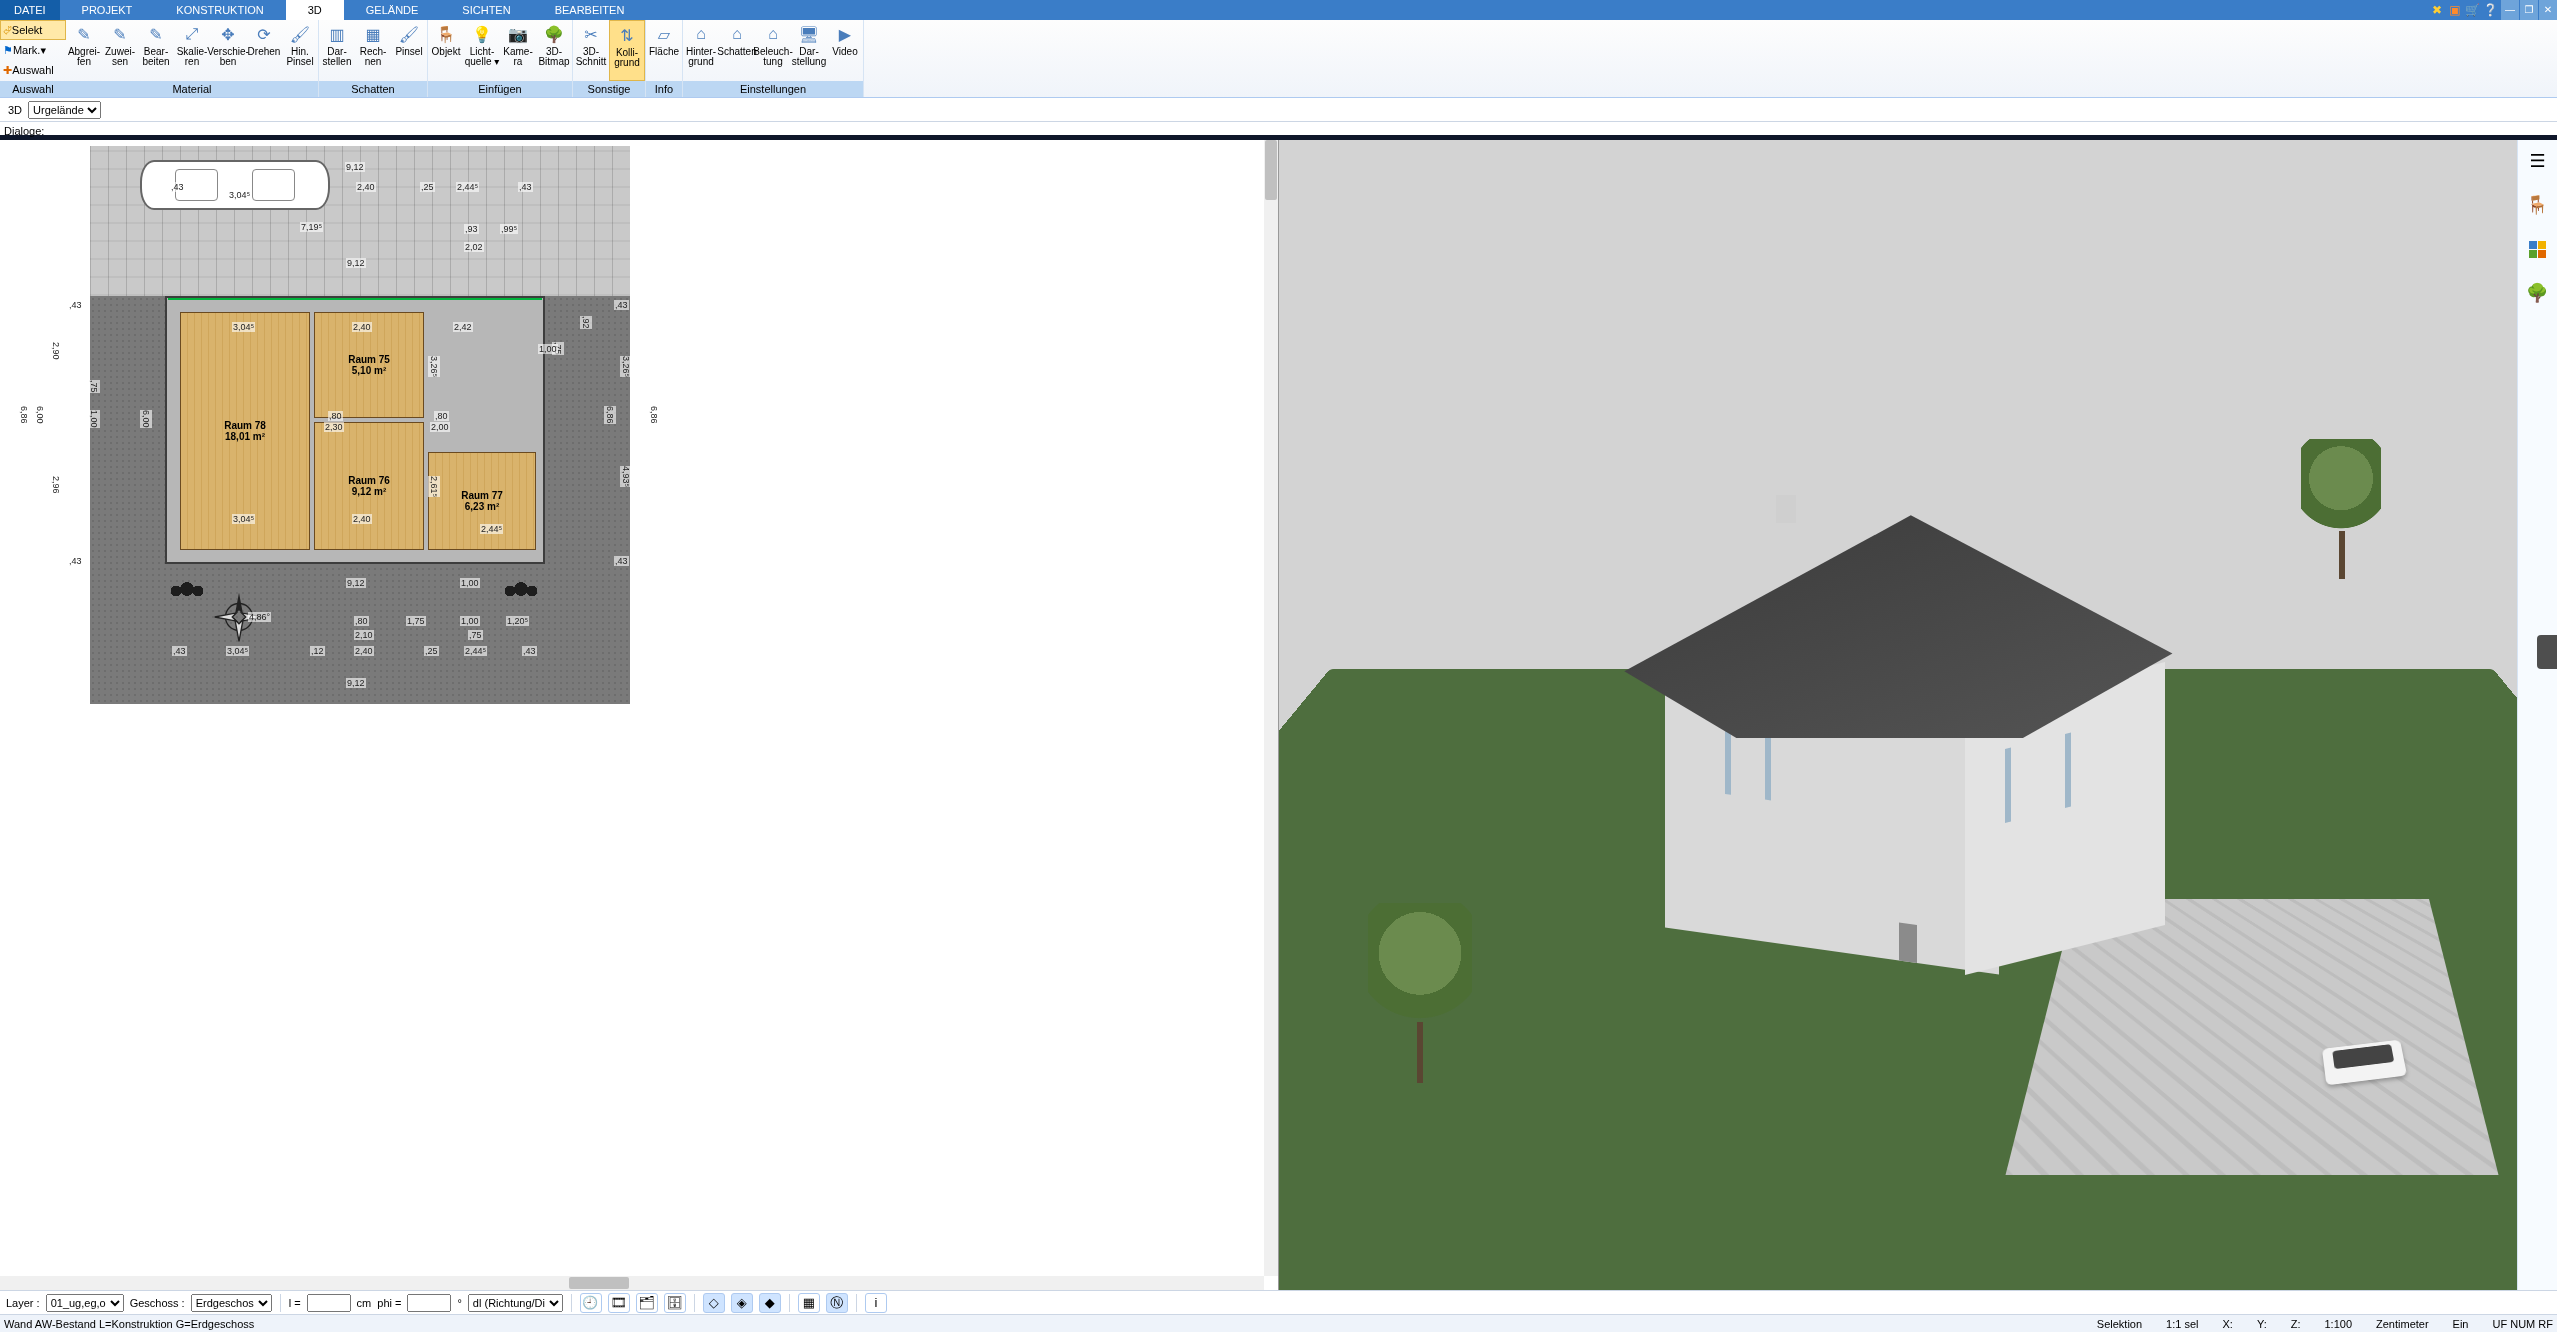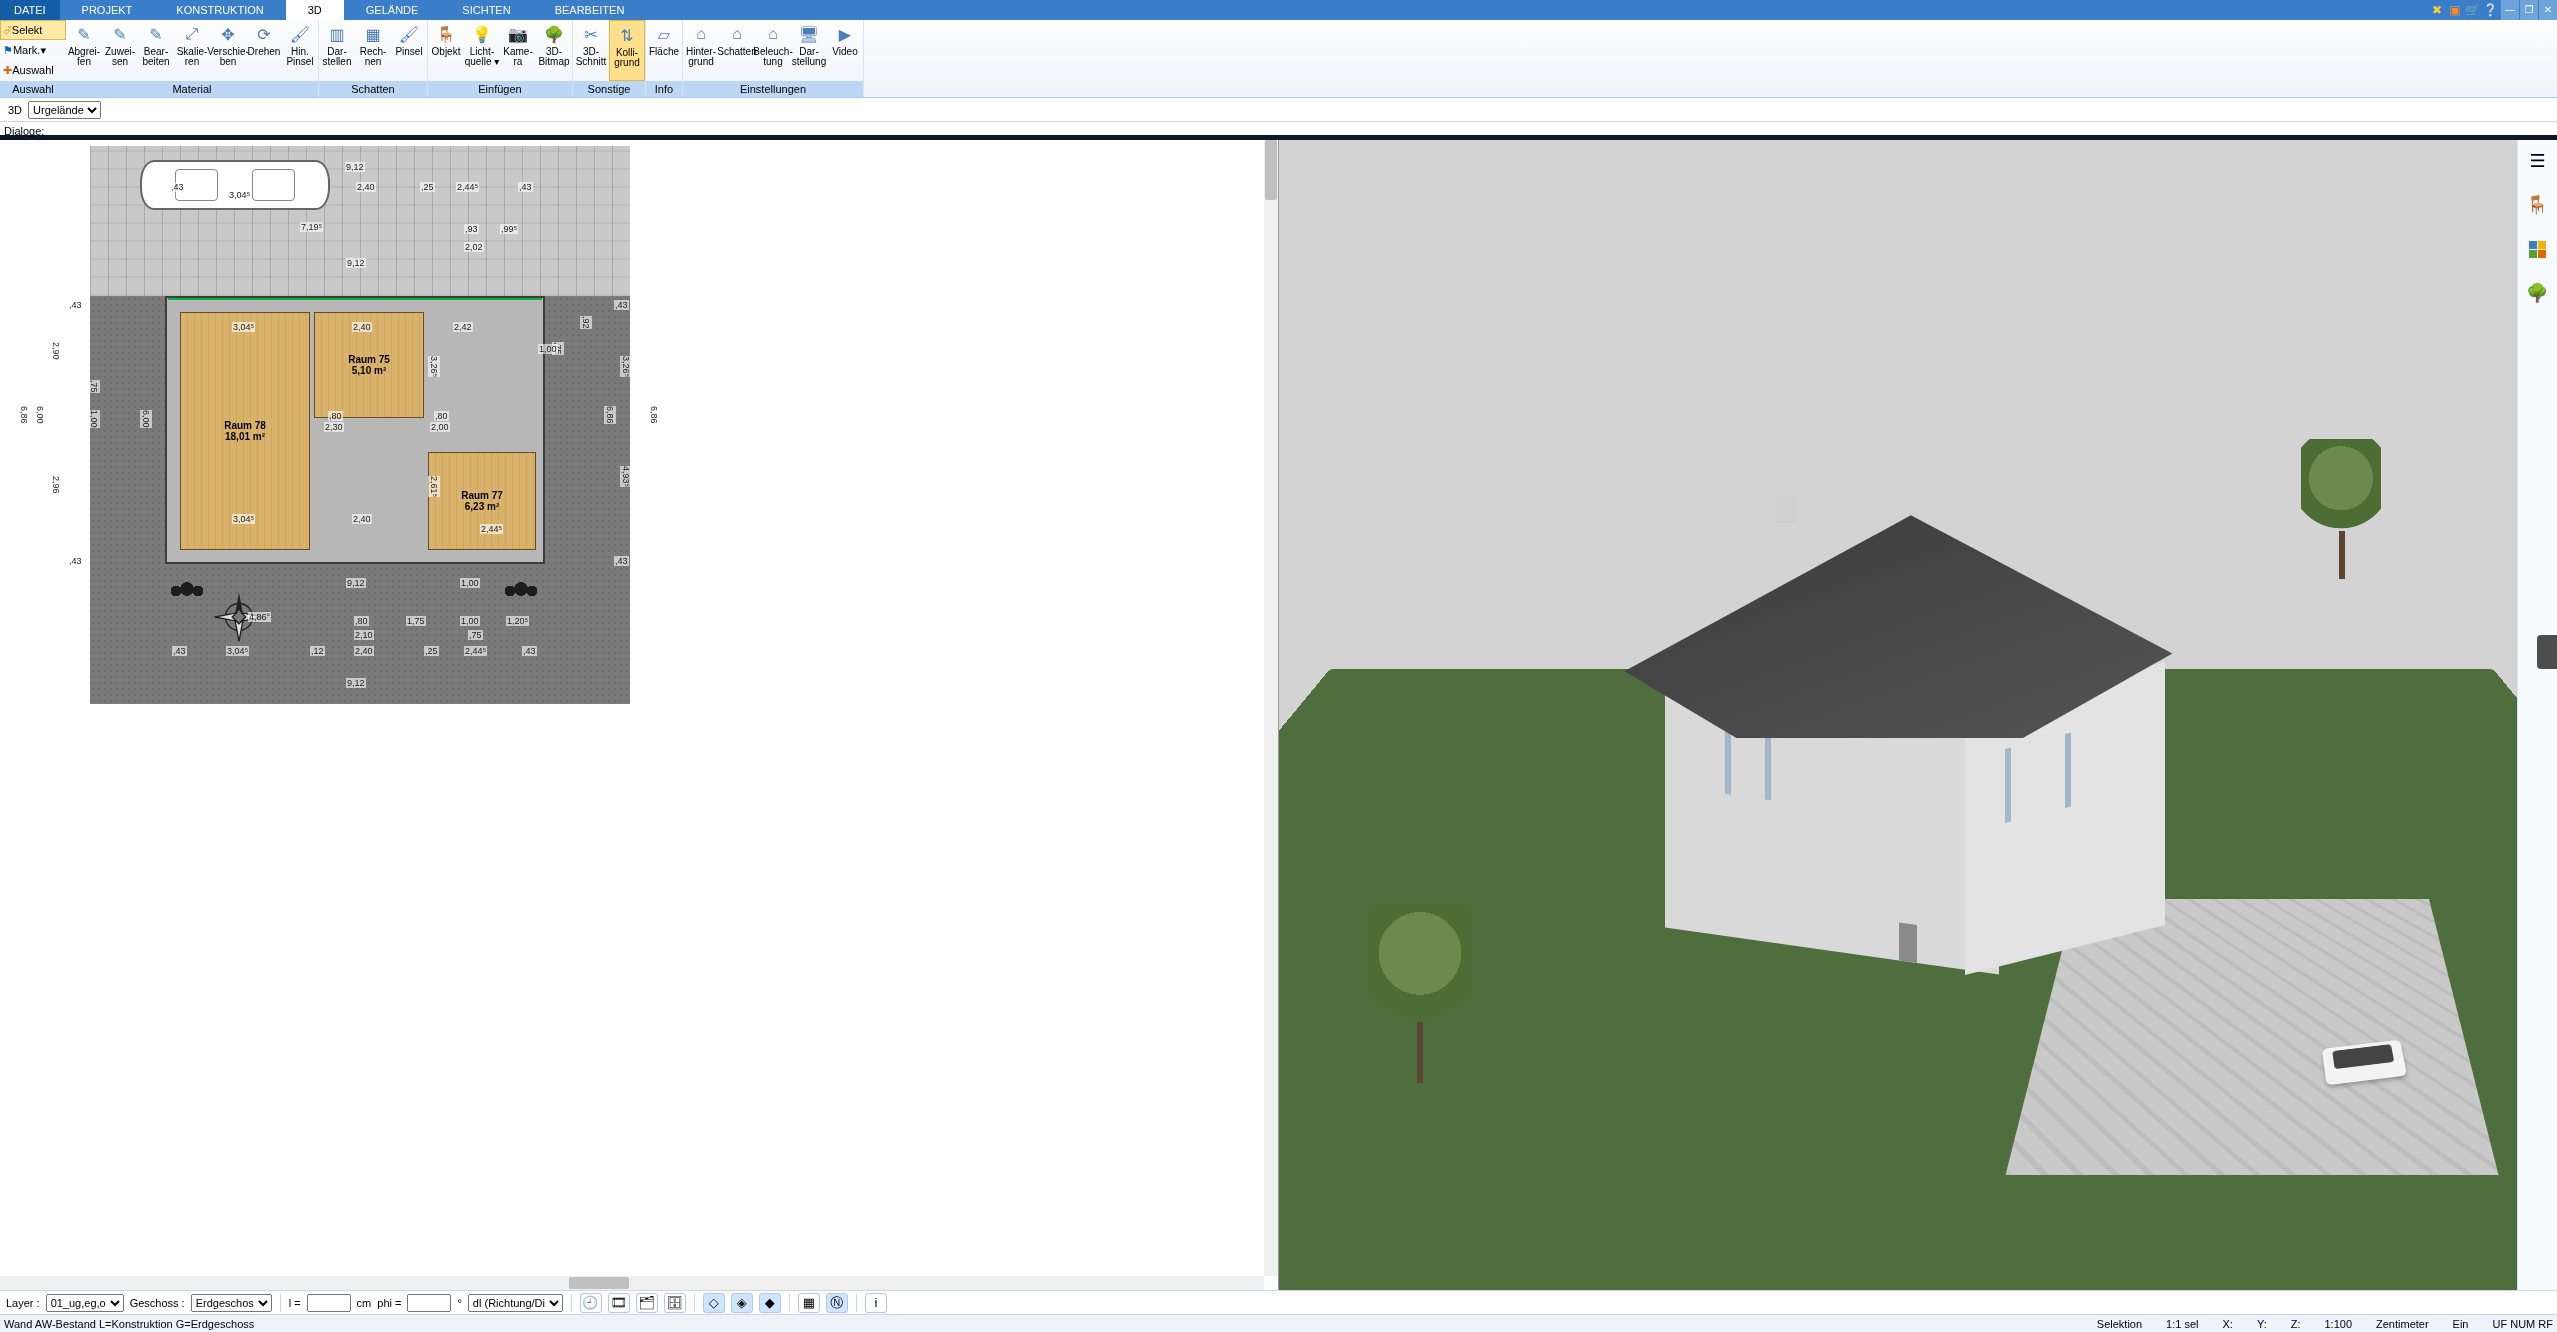--- a/index.html
+++ b/index.html
@@ -312,20 +312,24 @@
       <div class="house" style="left:125px; top:150px; width:380px; height:268px"></div>
       <div class="wall-hl" style="left:128px; top:152px; width:374px; height:2px"></div>
 
       <div class="room" style="left:140px; top:166px; width:130px; height:238px">
         <div class="rt">Raum 78
 18,01 m²</div>
       </div>
       <div class="room" style="left:274px; top:166px; width:110px; height:106px">
         <div class="rt">Raum 75
 5,10 m²</div>
+      </div>
+      <div class="room" style="left:274px; top:276px; width:110px; height:128px">
+        <div class="rt">Raum 76
+9,12 m²</div>
       </div>
       <div class="room" style="left:388px; top:306px; width:108px; height:98px">
         <div class="rt">Raum 77
 6,23 m²</div>
       </div>
 
       <div class="dim" style="left:192px; top:176px">3,04⁵</div>
       <div class="dim" style="left:312px; top:176px">2,40</div>
       <div class="dim" style="left:413px; top:176px">2,42</div>
       <div class="dim" style="left:192px; top:368px">3,04⁵</div>

